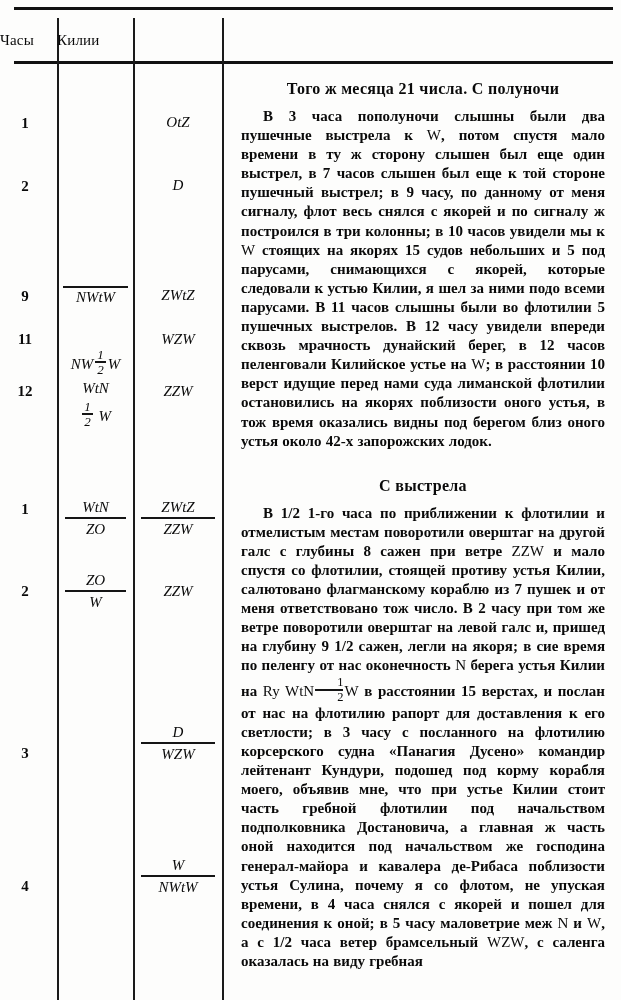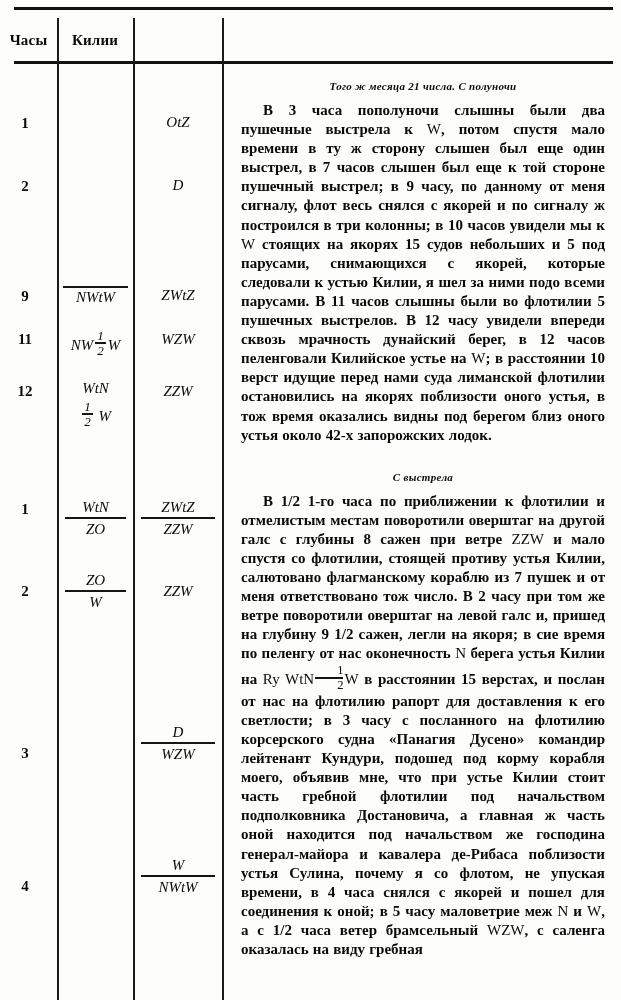--- a/index.html
+++ b/index.html
@@ -54,22 +54,21 @@
   .vrule.c1 { left: 57px; }
   .vrule.c2 { left: 133px; }
   .vrule.c3 { left: 222px; }
 
   
   .col-head {
     position: absolute;
     top: 26px;
     height: 28px;
     line-height: 28px;
-    text-align: center;
-    font-weight: bold;
+    font-weight: normal;
     font-size: 15px;
     letter-spacing: .2px;
   }
   .col-head.h1 { left: 0px;   width: 57px; }
   .col-head.h2 { left: 57px;  width: 76px; }
   .col-head.h3 { left: 133px; width: 89px; }
 
   
   .hour {
     position: absolute;
@@ -135,24 +134,23 @@
   
   #text-col {
     position: absolute;
     left: 233px;
     top: 80px;
     width: 380px;
   }
   .section-title {
     text-align: center;
     font-weight: bold;
-    font-size: 11px;
+    font-size: 16px;
     letter-spacing: .3px;
     margin: 0 0 9px 0;
-    font-style: italic;
   }
   .body-par {
     margin: 8px;
     text-align: justify;
     text-align-last: left;
     font-size: 15px;
     line-height: 19.1px;
     text-indent: 22px;
     font-weight: bold;
     word-spacing: .5px;
@@ -200,21 +198,21 @@
   <div class="hour" style="top:178px">2</div>
   <div class="cell winds" style="top:177px">D</div>
 
   <div class="hour" style="top:288px">9</div>
   <div class="cell courses" style="top:286px">
     <span class="topbar">NWtW</span>
   </div>
   <div class="cell winds" style="top:287px">ZWtZ</div>
 
   <div class="hour" style="top:331px">11</div>
-  <div class="cell courses" style="top:329px">
+  <div class="cell courses" style="top:348px">
     <span>NW</span><span class="frac"><span class="num">1</span><span class="den">2</span></span><span>W</span>
   </div>
   <div class="cell winds" style="top:331px">WZW</div>
 
   <div class="hour" style="top:383px">12</div>
   <div class="cell courses" style="top:380px">
     <span>WtN</span>
   </div>
   <div class="cell courses" style="top:400px">
     <span class="frac"><span class="num">1</span><span class="den">2</span></span><span>&nbsp;W</span>

